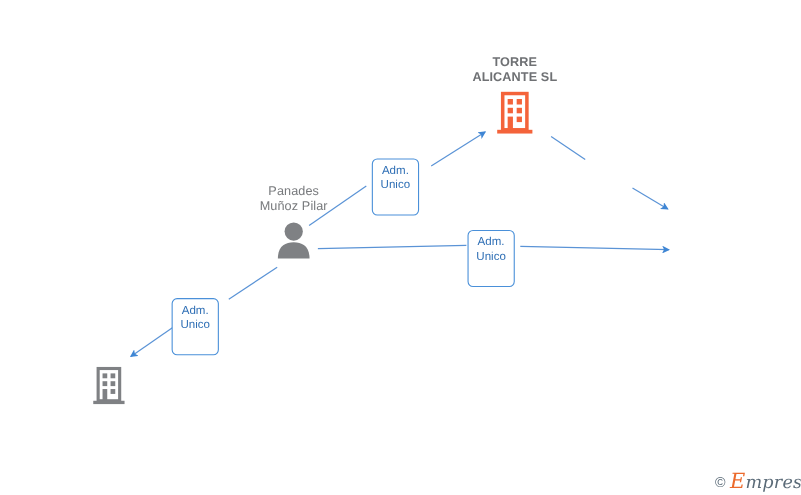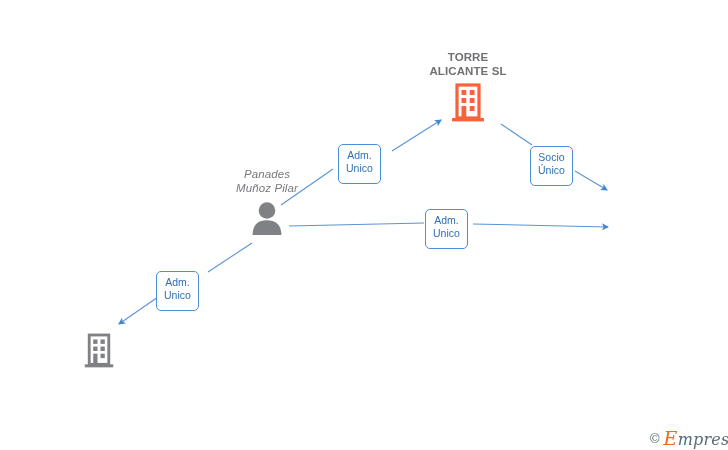--- a/index.html
+++ b/index.html
@@ -64,21 +64,21 @@
   
   .rel {
     position: absolute;
     border: 1px solid #4a90d9;
     border-radius: 5px;
     background: #ffffff;
     color: #2f6fb5;
     font-size: 10.5px;
     line-height: 13px;
     text-align: center;
-    padding: 4px 7px 8px 7px;
+    padding: 4px 7px 20px 7px;
     white-space: pre-line;
     box-sizing: border-box;
   }
 
   
   #watermark {
     position: absolute;
     display: flex;
     align-items: center;
     gap: 4px;
@@ -144,21 +144,21 @@
         <rect x="19.7" y="7" width="4.8" height="5" fill="#f4633a"></rect>
         <rect x="11.5" y="15" width="4.8" height="5" fill="#f4633a"></rect>
         <rect x="19.7" y="15" width="4.8" height="5" fill="#f4633a"></rect>
         <rect x="19.7" y="23" width="4.8" height="5" fill="#f4633a"></rect>
         <rect x="11.5" y="23" width="4.8" height="12" fill="#f4633a"></rect>
         <rect x="2" y="35" width="32" height="3.4" fill="#f4633a"></rect>
       </svg>
     </span>
   </div>
 
-  <div class="node cap-above" style="left:267px; top:167px;font-style:italic;">
+  <div class="node cap-above" style="left:267px; top:167px;">
     <div class="caption">Panades
 Muñoz Pilar</div>
     <span class="glyph">
       <svg width="34" height="36" viewBox="0 0 34 36">
         <circle cx="17" cy="10.5" r="8.3" fill="#7f8184"></circle>
         <path d="M 2.6 35 C 2.6 23.8 9.2 20.2 17 20.2 C 24.8 20.2 31.4 23.8 31.4 35 Z" fill="#7f8184"></path>
       </svg>
     </span>
   </div>
 
@@ -174,22 +174,20 @@
         <rect x="19.7" y="23" width="4.8" height="5" fill="#7f8184"></rect>
         <rect x="11.5" y="23" width="4.8" height="12" fill="#7f8184"></rect>
         <rect x="2" y="35" width="32" height="3.4" fill="#7f8184"></rect>
       </svg>
     </span>
   </div>
 
   <div class="rel" style="left:338px; top:144px;">Adm.
 Unico</div>
 
-  <div class="rel" style="left:530px; top:146px;">Socio
-Único</div>
 
   <div class="rel" style="left:425px; top:209px;">Adm.
 Unico</div>
 
   <div class="rel" style="left:156px; top:271px;">Adm.
 Unico</div>
 
   <div id="watermark" style="left:650px; top:427px;">
     <span class="copy">©</span>
     <span class="brand"><span class="cap">E</span><span>mpresia</span></span>

